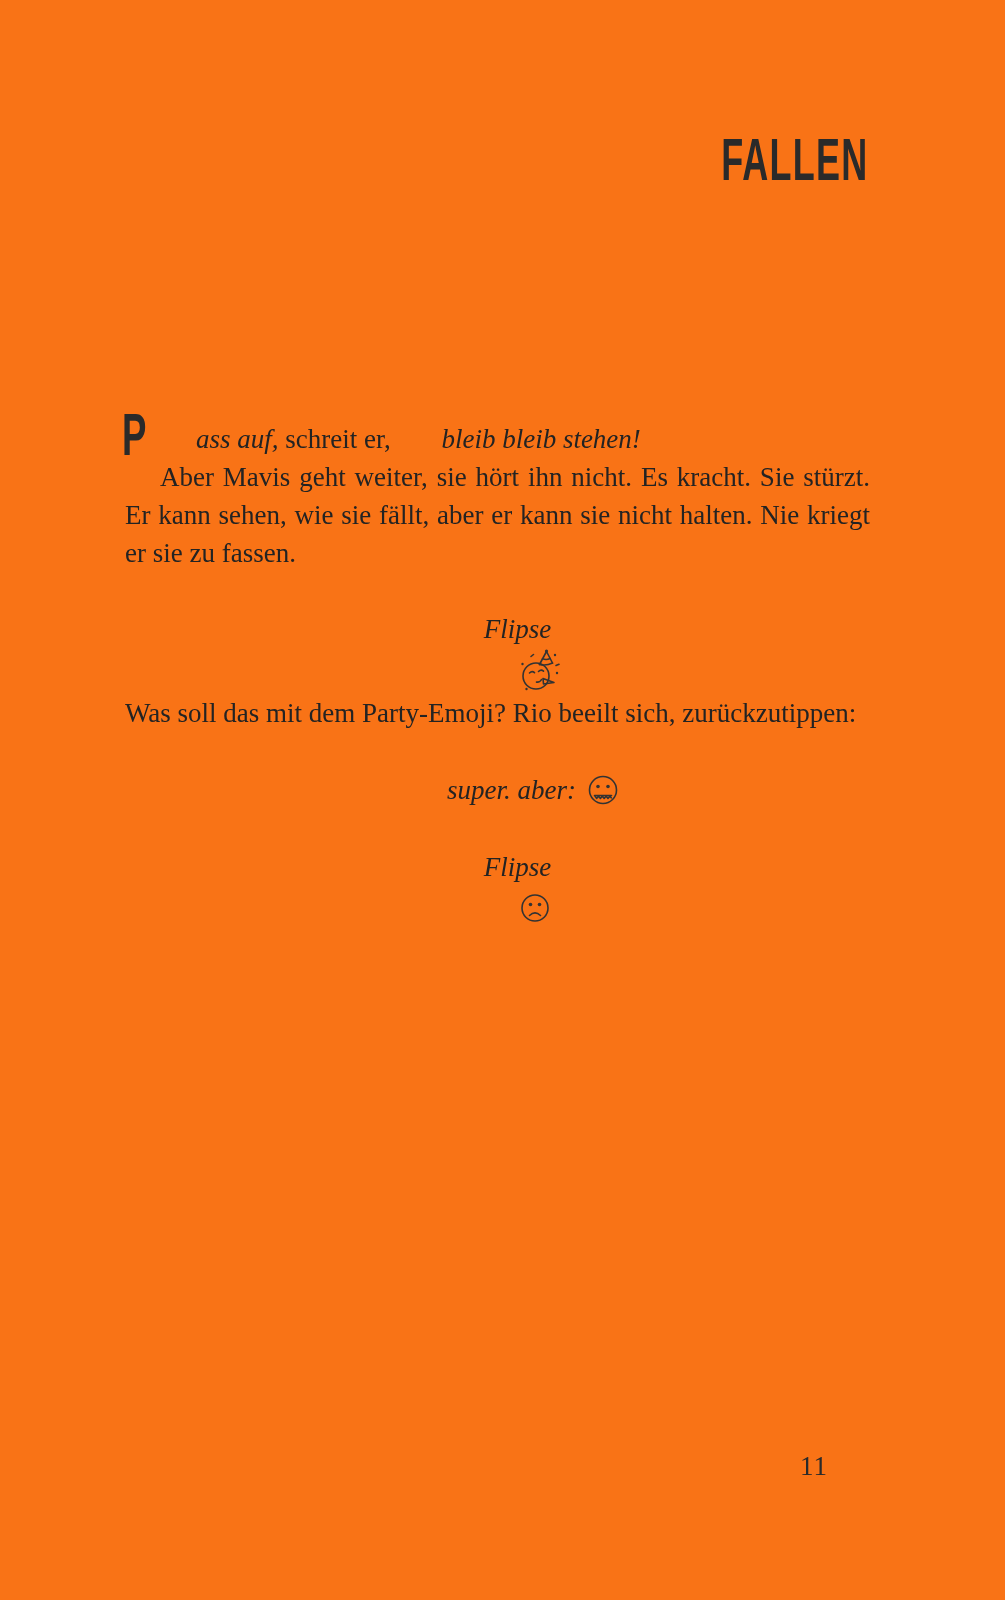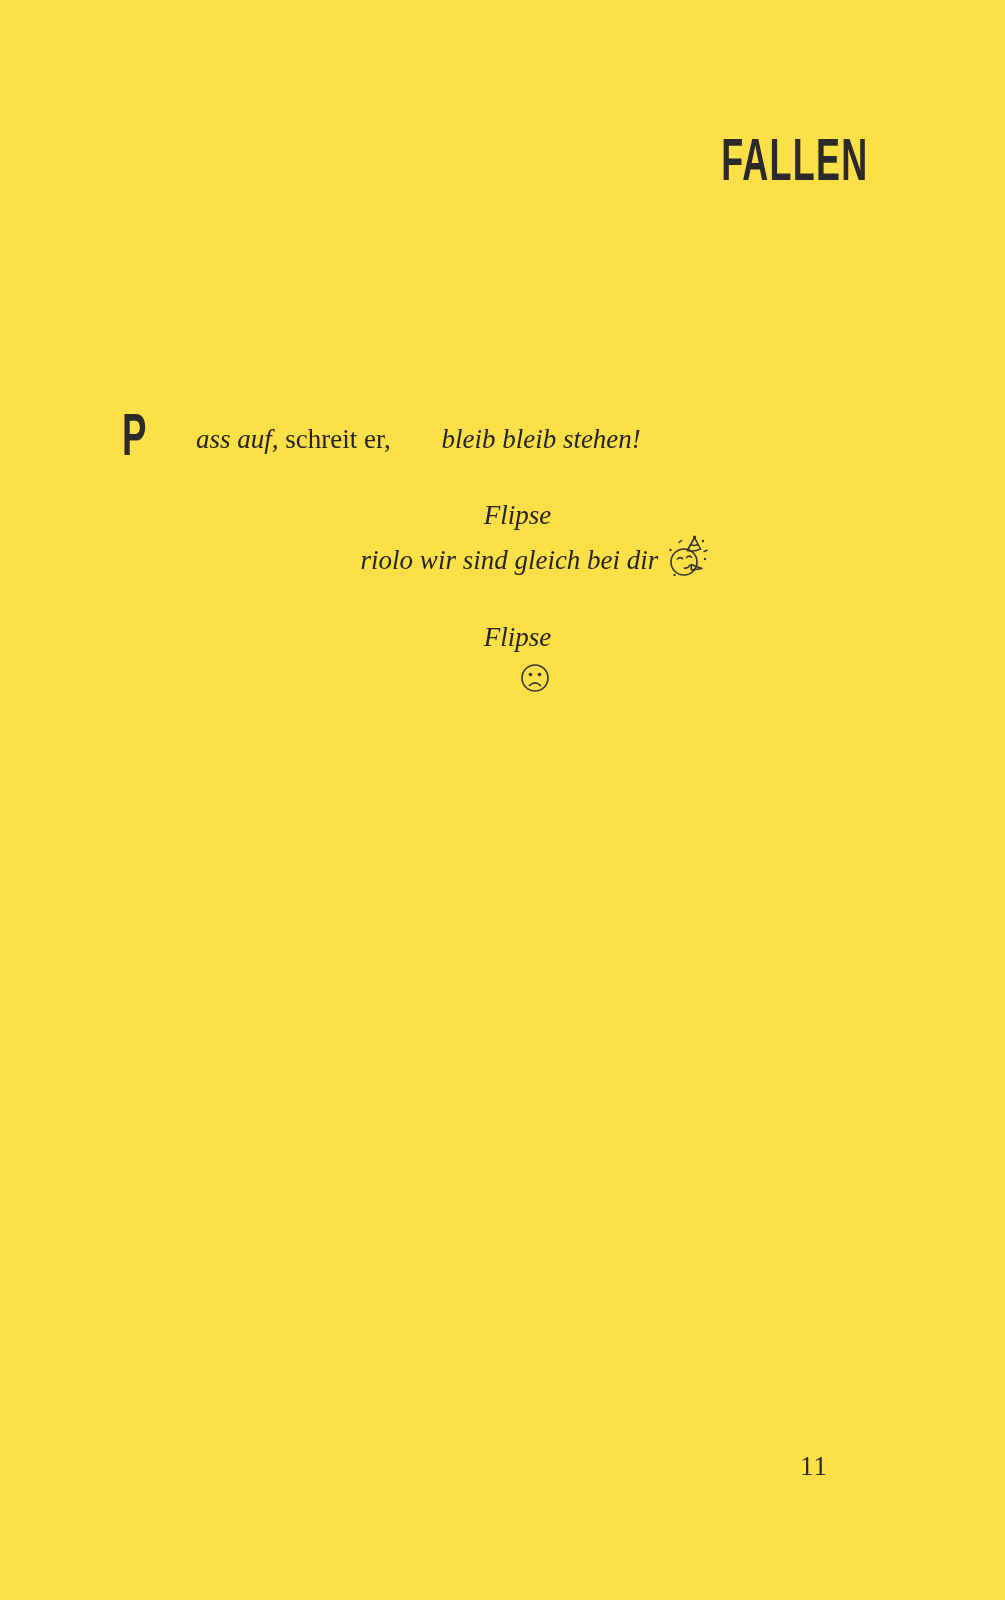--- a/index.html
+++ b/index.html
@@ -1,20 +1,20 @@
 <!DOCTYPE html>
 <html lang="de"><head>
 <meta charset="utf-8">
 <style>
   html, body { margin: 0; padding: 0; background: #ffffff; }
   .page {
     position: relative;
     width: 1005px;
     height: 1600px;
-    background: #fde047;
+    background: #f97316;
     font-family: "Liberation Serif", serif;
     color: #232323;
     overflow: hidden;
   }
   
   .chapter-title {
     position: absolute;
     top: 130px;
     right: 137px;
     margin: 0;
@@ -96,46 +96,55 @@
 <body>
 
 <div class="page">
 
   <h1 class="chapter-title">FALLEN</h1>
 
   <div class="column">
 
     <p class="opening"><span class="dropcap">P</span><span class="it">ass auf,</span><span> schreit er, </span><span class="it">bleib bleib stehen!</span></p>
 
+    <p class="indent">Aber Mavis geht weiter, sie hört ihn nicht. Es kracht. Sie stürzt. Er kann sehen, wie sie fällt, aber er kann sie nicht halten. Nie kriegt er sie zu fassen.</p>
 
 
 
     <div class="chat">
       <p class="sender">Flipse</p>
-      <p class="msg"><span>riolo wir sind gleich bei dir</span><span class="emoji"><svg width="44" height="46" viewBox="0 0 44 46">
+      <p class="msg"><span class="emoji"><svg width="44" height="46" viewBox="0 0 44 46">
             <circle cx="19" cy="28" r="13"></circle>
             <path d="M12.5 25 q2.5 -2.6 5 -0.4"></path>
             <path d="M21.5 23.5 q2.5 -2.6 5 -0.4"></path>
             <path d="M24.5 31.5 q-1.5 3 -5 2.6"></path>
             <path d="M26 30.5 L37 34.5 L26.5 36 Z"></path>
             <path d="M22.5 16.5 L29.5 3.5 L35.5 15"></path>
             <path d="M22.5 16.5 q6.8 1.6 13 -1.5"></path>
             <path d="M25.5 10.8 q4 1.6 7.5 -0.3"></path>
             <circle class="fill" cx="29.5" cy="3" r="1.6"></circle>
             <circle class="fill" cx="5.5" cy="16" r="1.2"></circle>
             <circle class="fill" cx="9.5" cy="41" r="1.2"></circle>
             <circle class="fill" cx="40" cy="25" r="1.2"></circle>
             <circle class="fill" cx="38" cy="7" r="1.2"></circle>
             <path d="M14 8.5 l2.5 -2"></path>
             <path d="M39 17.5 l3 -1.2"></path>
           </svg></span></p>
     </div>
 
+    <p class="gap">Was soll das mit dem Party-Emoji? Rio beeilt sich, zurückzutippen:</p>
 
     <div class="chat">
+      <p class="msg"><span>super. aber:</span><span class="emoji"><svg width="40" height="40" viewBox="0 0 40 40">
+            <circle cx="20" cy="20" r="13.5"></circle>
+            <circle class="fill" cx="15" cy="16.5" r="1.8"></circle>
+            <circle class="fill" cx="25" cy="16.5" r="1.8"></circle>
+            <path d="M11.5 25.5 h17"></path>
+            <path d="M12 26 l1.6 2.4 1.9 -2.4 1.9 2.4 1.9 -2.4 1.9 2.4 1.9 -2.4 1.9 2.4 1.9 -2.4 1.3 1.8"></path>
+          </svg></span></p>
     </div>
 
     <div class="chat">
       <p class="sender">Flipse</p>
       <p class="msg"><span></span><span class="emoji" style="margin-left:0"><svg width="34" height="34" viewBox="0 0 34 34">
             <circle cx="17" cy="17" r="13"></circle>
             <circle class="fill" cx="12.5" cy="13.5" r="1.8"></circle>
             <circle class="fill" cx="21.5" cy="13.5" r="1.8"></circle>
             <path d="M11.5 24.5 q5.5 -5.2 11 0"></path>
           </svg></span></p>

